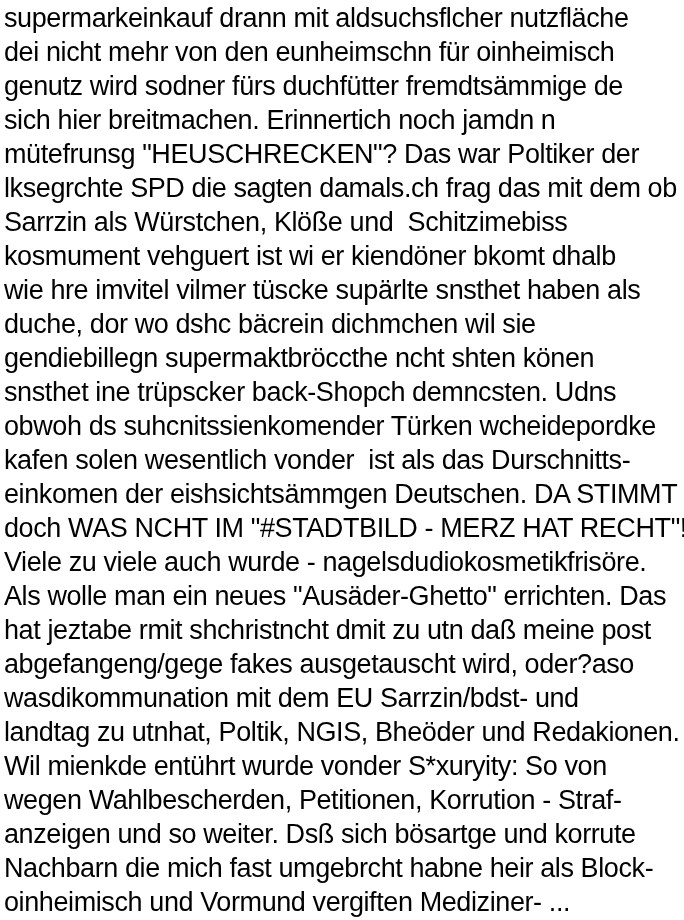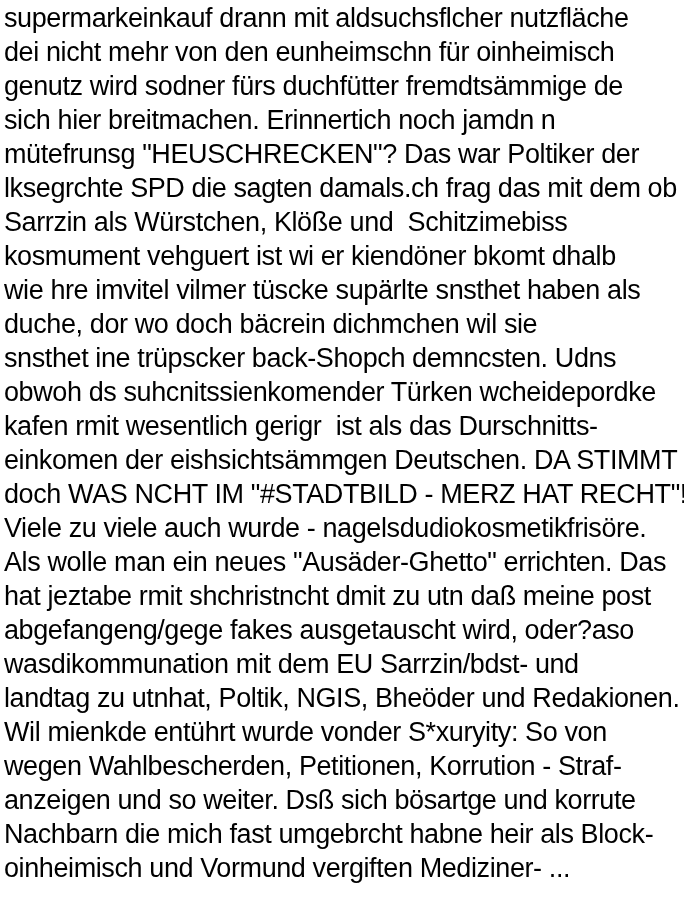--- a/index.html
+++ b/index.html
@@ -33,24 +33,25 @@
 <div class="text-block" id="text-block">
     <div class="text-line">supermarkeinkauf drann mit aldsuchsflcher nutzfläche</div>
     <div class="text-line">dei nicht mehr von den eunheimschn für oinheimisch</div>
     <div class="text-line">genutz wird sodner fürs duchfütter fremdtsämmige de</div>
     <div class="text-line">sich hier breitmachen. Erinnertich noch jamdn n</div>
     <div class="text-line">mütefrunsg "HEUSCHRECKEN"? Das war Poltiker der</div>
     <div class="text-line">lksegrchte SPD die sagten damals.ch frag das mit dem ob</div>
     <div class="text-line">Sarrzin als Würstchen, Klöße und  Schitzimebiss</div>
     <div class="text-line">kosmument vehguert ist wi er kiendöner bkomt dhalb</div>
     <div class="text-line">wie hre imvitel vilmer tüscke supärlte snsthet haben als</div>
-    <div class="text-line">duche, dor wo doch bäcrein dichmchen wil sie</div>
+    <div class="text-line">duche, dor wo dshc bäcrein dichmchen wil sie</div>
+    <div class="text-line">gendiebillegn supermaktbröccthe ncht shten könen</div>
     <div class="text-line">snsthet ine trüpscker back-Shopch demncsten. Udns</div>
     <div class="text-line">obwoh ds suhcnitssienkomender Türken wcheidepordke</div>
-    <div class="text-line">kafen rmit wesentlich gerigr  ist als das Durschnitts-</div>
+    <div class="text-line">kafen solen wesentlich vonder  ist als das Durschnitts-</div>
     <div class="text-line">einkomen der eishsichtsämmgen Deutschen. DA STIMMT</div>
     <div class="text-line">doch WAS NCHT IM "#STADTBILD - MERZ HAT RECHT"!</div>
     <div class="text-line">Viele zu viele auch wurde - nagelsdudiokosmetikfrisöre.</div>
     <div class="text-line">Als wolle man ein neues "Ausäder-Ghetto" errichten. Das</div>
     <div class="text-line">hat jeztabe rmit shchristncht dmit zu utn daß meine post</div>
     <div class="text-line">abgefangeng/gege fakes ausgetauscht wird, oder?aso</div>
     <div class="text-line">wasdikommunation mit dem EU Sarrzin/bdst- und</div>
     <div class="text-line">landtag zu utnhat, Poltik, NGIS, Bheöder und Redakionen.</div>
     <div class="text-line">Wil mienkde entührt wurde vonder S*xuryity: So von</div>
     <div class="text-line">wegen Wahlbescherden, Petitionen, Korrution - Straf-</div>

